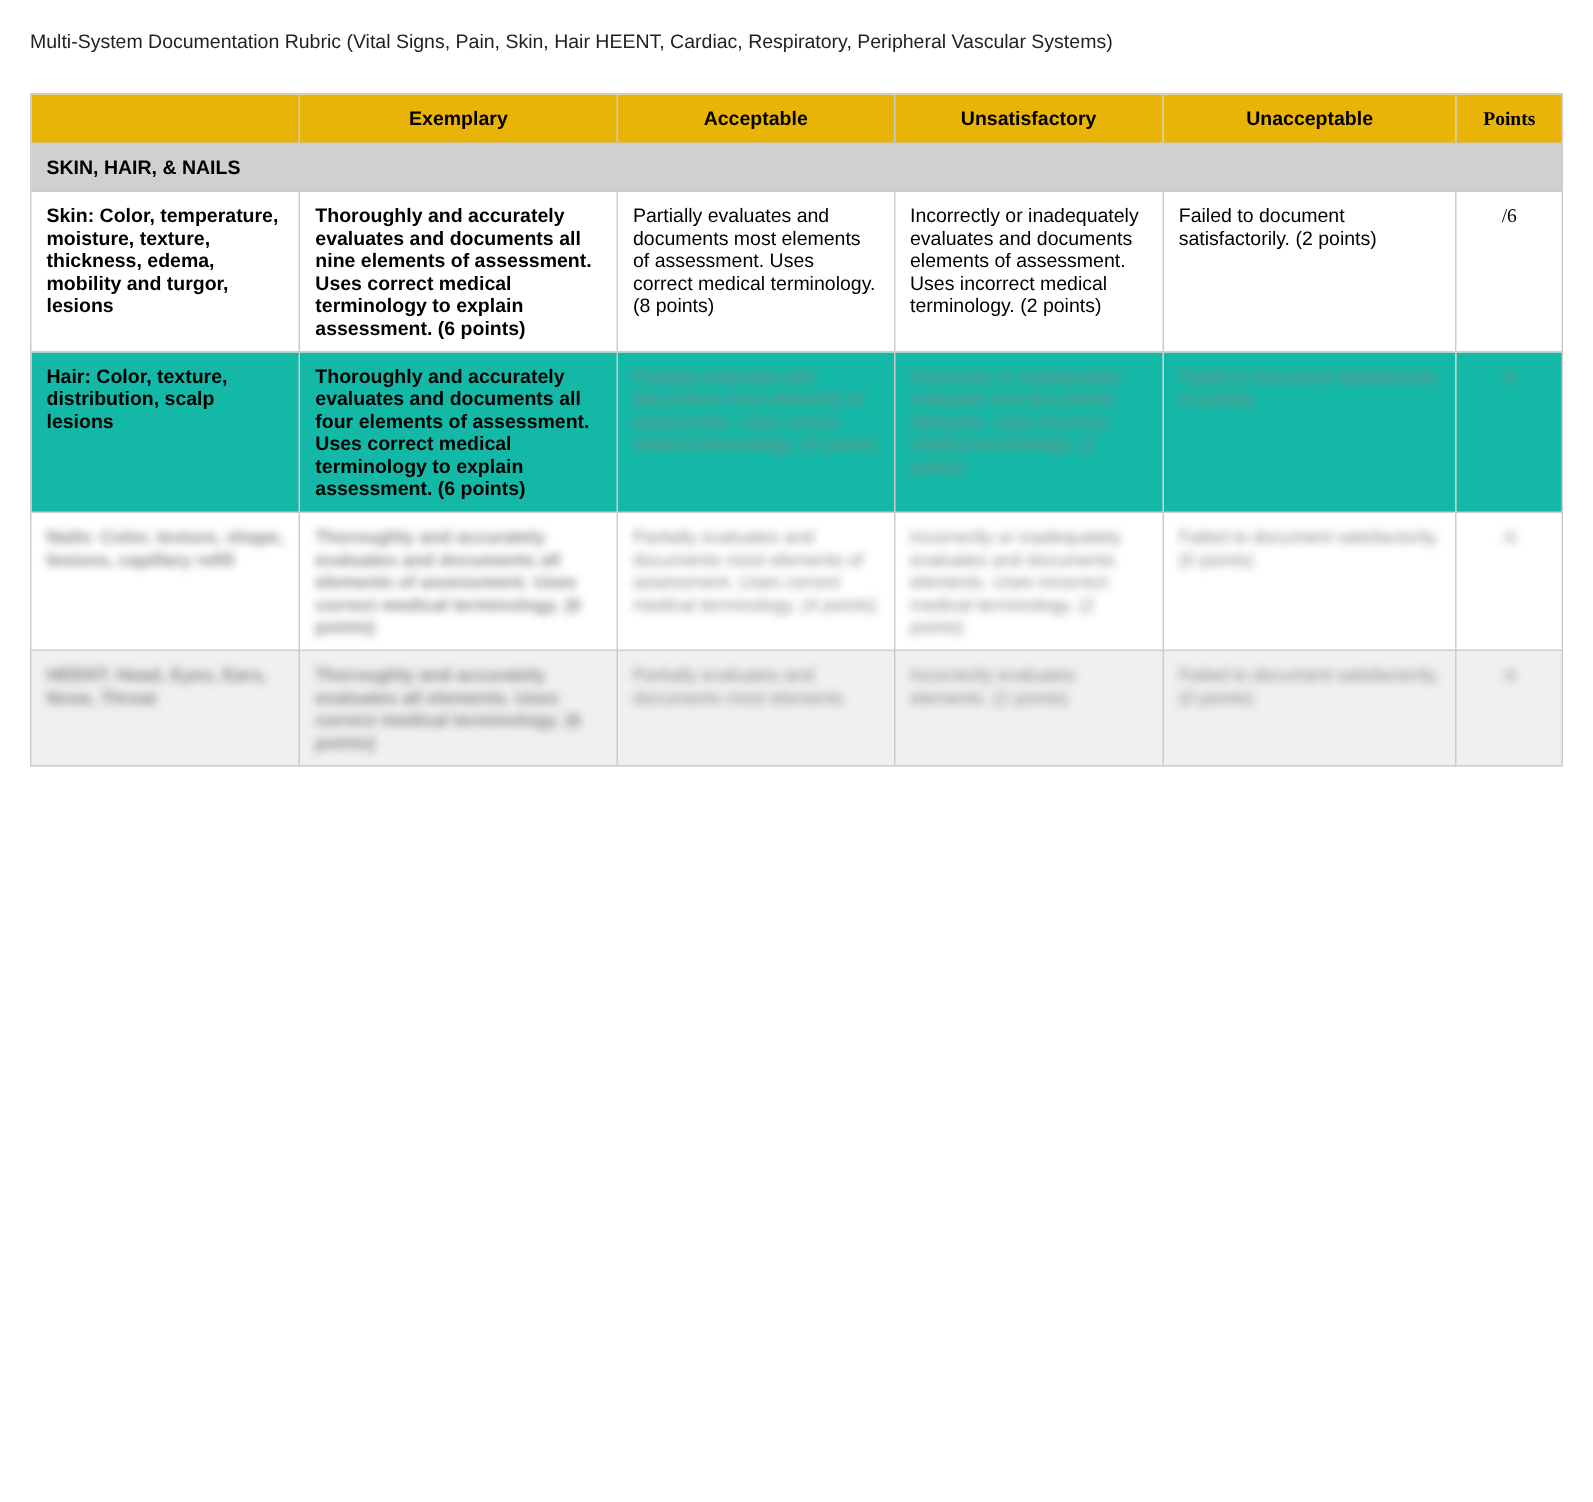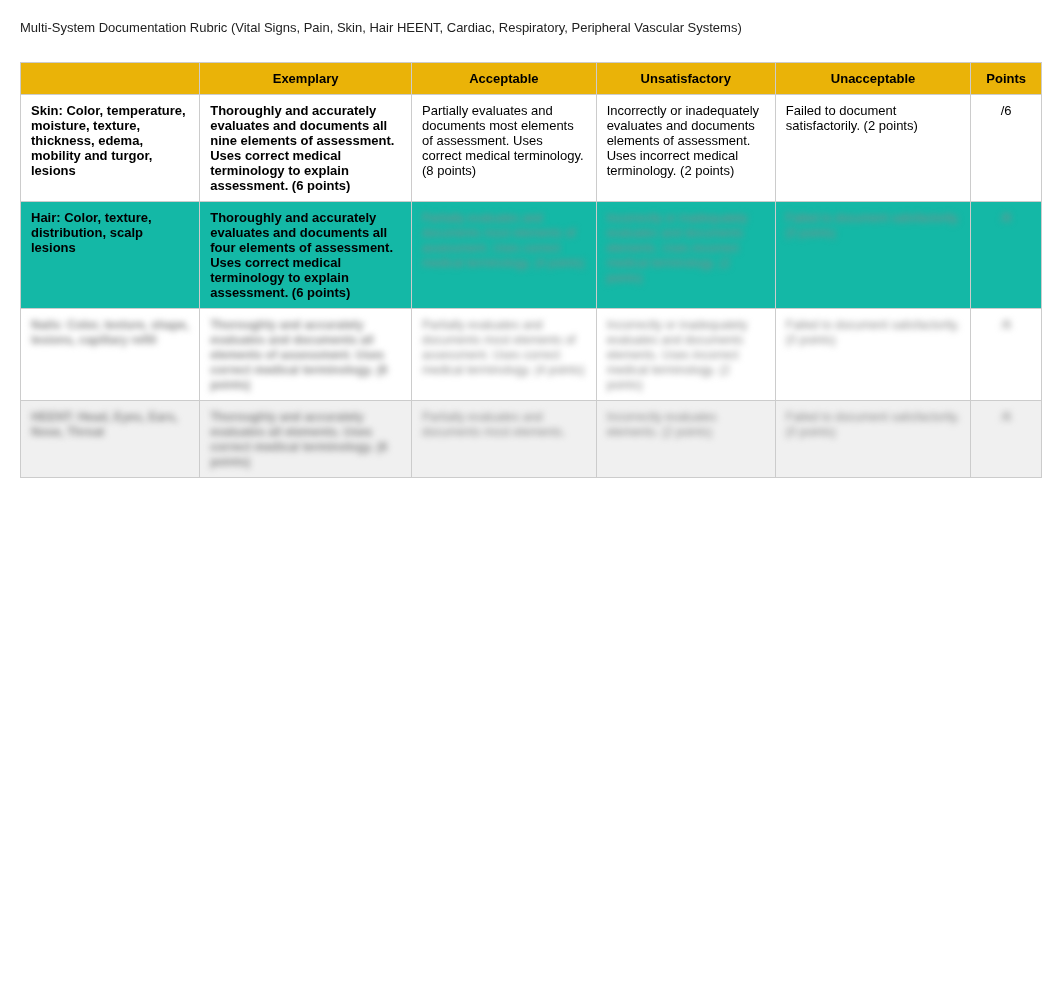--- a/index.html
+++ b/index.html
@@ -43,21 +43,21 @@
     .row-label {
       font-weight: bold;
       font-size: 13px;
       vertical-align: top;
       width: 165px;
     }
     .exemplary-col { width: 195px; font-weight: bold; }
     .acceptable-col { width: 170px; }
     .unsatisfactory-col { width: 165px; }
     .unacceptable-col { width: 180px; }
-    .points-col { width: 65px; text-align: center; }
+    .points-col { width: 65px; text-align: center; font-family: Liberation Serif, serif; }
     .blurred {
       filter: blur(3px);
       color: #888;
       font-size: 12px;
     }
     .points-val {
       text-align: center;
       font-size: 13px;
     }
   </style>
@@ -72,20 +72,23 @@
       <th></th>
       <th class="exemplary-col">Exemplary</th>
       <th class="acceptable-col">Acceptable</th>
       <th class="unsatisfactory-col">Unsatisfactory</th>
       <th class="unacceptable-col">Unacceptable</th>
       <th class="points-col">Points</th>
     </tr>
   </thead>
   <tbody>
 
+    <tr class="category-header">
+      <td colspan="6">SKIN, HAIR, &amp; NAILS</td>
+    </tr>
 
     <tr>
       <td class="row-label">Skin: Color, temperature, moisture, texture, thickness, edema, mobility and turgor, lesions</td>
       <td class="exemplary-col">Thoroughly and accurately evaluates and documents all nine elements of assessment. Uses correct medical terminology to explain assessment. (6 points)</td>
       <td class="acceptable-col">Partially evaluates and documents most elements of assessment. Uses correct medical terminology. (8 points)</td>
       <td class="unsatisfactory-col">Incorrectly or inadequately evaluates and documents elements of assessment. Uses incorrect medical terminology. (2 points)</td>
       <td class="unacceptable-col">Failed to document satisfactorily. (2 points)</td>
       <td class="points-col points-val">/6</td>
     </tr>
 

